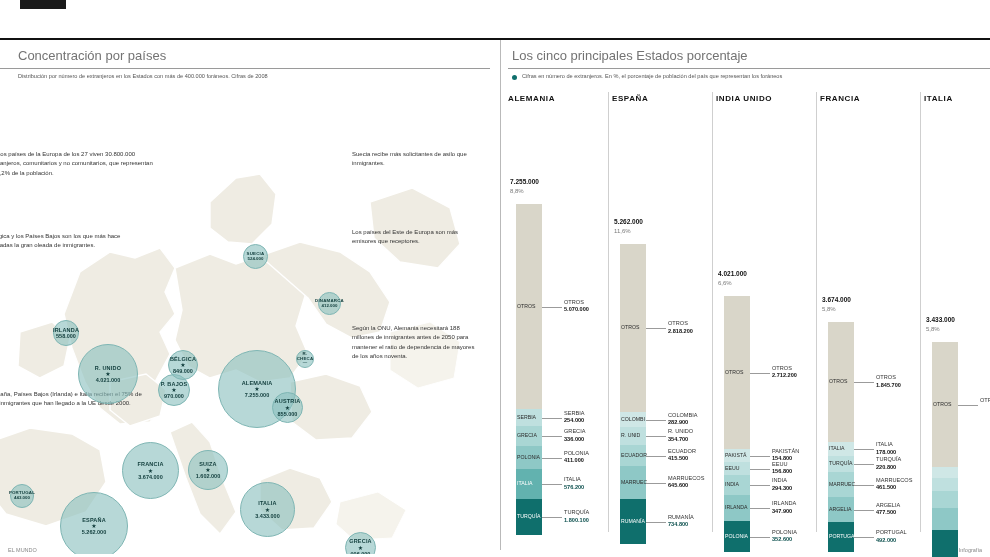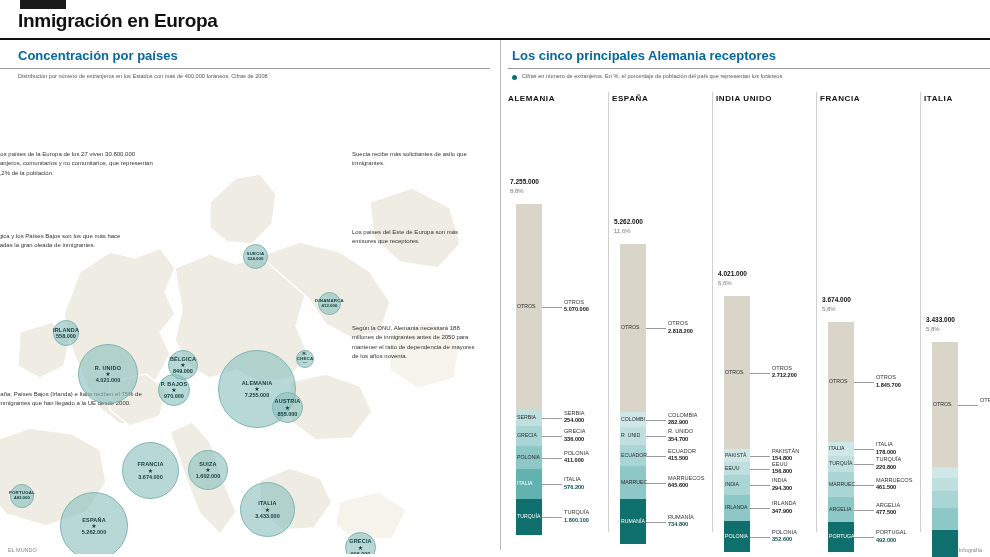--- a/index.html
+++ b/index.html
@@ -10,21 +10,21 @@
   }
   .page{position:absolute;inset:0;}
 
   
   .logo-bar{position:absolute;left:20px;top:0;width:46px;height:9px;background:#1a1a1a;}
   .main-title{position:absolute;left:18px;top:10px;font-size:19px;font-weight:bold;letter-spacing:-.3px;color:#111;}
   .title-rule{position:absolute;left:-10px;top:38px;width:1010px;height:2px;background:#111;}
 
   
   .left{position:absolute;left:0;top:40px;width:500px;height:517px;}
-  .sec-title{position:absolute;font-size:13px;font-weight:bold;color:#0369a1;}
+  .sec-title{position:absolute;font-size:13px;font-weight:normal;color:#737373;}
   .sec-sub{position:absolute;font-size:5.6px;color:#555;line-height:1.5;}
   .sec-rule{position:absolute;height:1px;background:#9a9a9a;}
 
   .map-wrap{position:absolute;left:0;top:52px;width:500px;height:462px;background:#ffffff;overflow:hidden;}
   .map-bg{position:absolute;left:-40px;top:-10px;width:560px;height:480px;}
 
   .note{position:absolute;font-size:6px;line-height:1.55;color:#333;}
 
   .bubble{position:absolute;border-radius:50%;background:rgba(138,192,190,.62);
     border:1px solid #7fb6b4;display:flex;flex-direction:column;align-items:center;justify-content:center;
@@ -56,21 +56,20 @@
 
   .footer-l{position:absolute;left:8px;bottom:4px;font-size:5.5px;color:#888;}
   .footer-r{position:absolute;right:8px;bottom:4px;font-size:5.5px;color:#888;}
 </style>
 </head>
 <body>
 
 <div class="page">
 
   <div class="logo-bar"></div>
-  <div class="main-title">Inmigración en Europa</div>
   <div class="title-rule"></div>
 
   <div class="left">
     <div class="sec-title" style="left:18px;top:8px;">Concentración por países</div>
     <div class="sec-rule" style="left:-10px;top:28px;width:500px;"></div>
     <div class="sec-sub" style="left:18px;top:32px;width:420px;">Distribución por número de extranjeros en los Estados con más de 400.000 foráneos. Cifras de 2008</div>
 
     <div class="map-wrap">
 
       <svg class="map-bg" viewBox="0 0 560 480">
@@ -174,21 +173,21 @@
           </div>
         </div>
     </div>
 
     <div class="footer-l">EL MUNDO</div>
   </div>
 
   <div class="vdiv"></div>
 
   <div class="right">
-    <div class="sec-title" style="left:4px;top:8px;">Los cinco principales Alemania receptores</div>
+    <div class="sec-title" style="left:4px;top:8px;">Los cinco principales Estados porcentaje</div>
     <div class="sec-rule" style="left:0px;top:28px;width:482px;"></div>
     <div class="legend-dot" style="left:4px;top:35px;"></div>
     <div class="sec-sub" style="left:14px;top:32px;width:440px;">Cifras en número de extranjeros. En %, el porcentaje de población del país que representan los foráneos</div>
 
     <div class="cols" id="cols">
         <div class="col" style="left: 0px;">
           <div class="cname">ALEMANIA</div>
           <div class="ctot" style="left: 2px; top: 86px;">7.255.000</div>
           <div class="cpct" style="left: 2px; top: 96px;">8,8%</div>
           <div class="seg" style="left: 8px; top: 112px; height: 205px; background: rgb(217, 214, 201);"></div>

